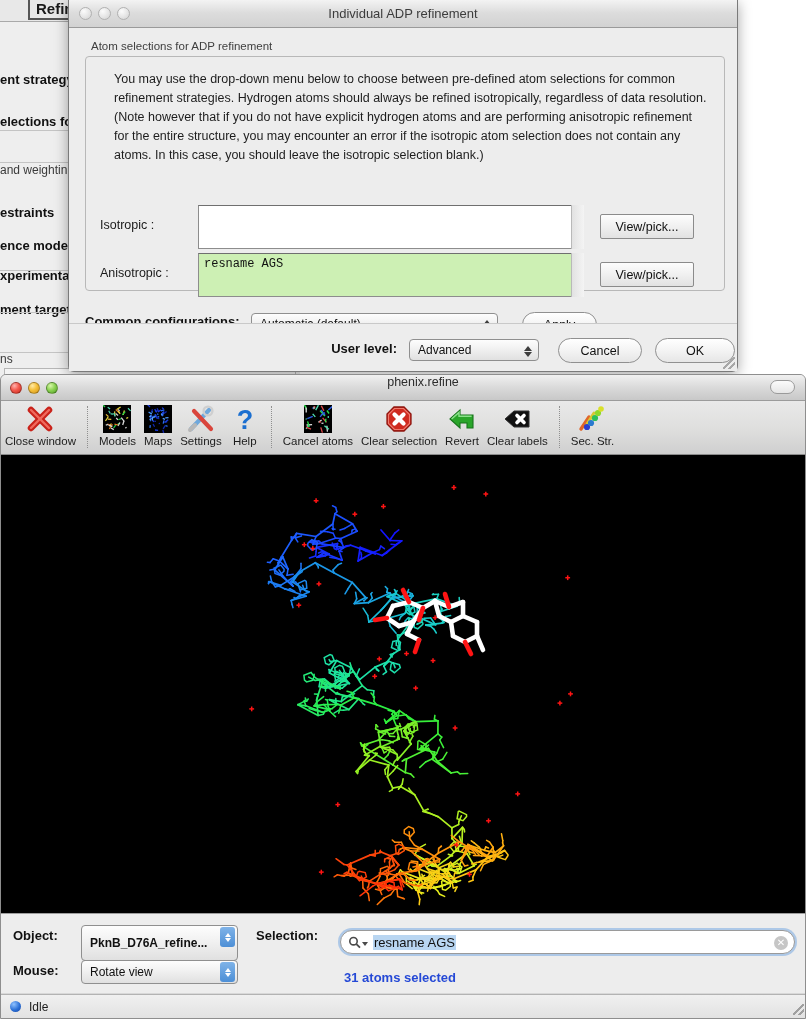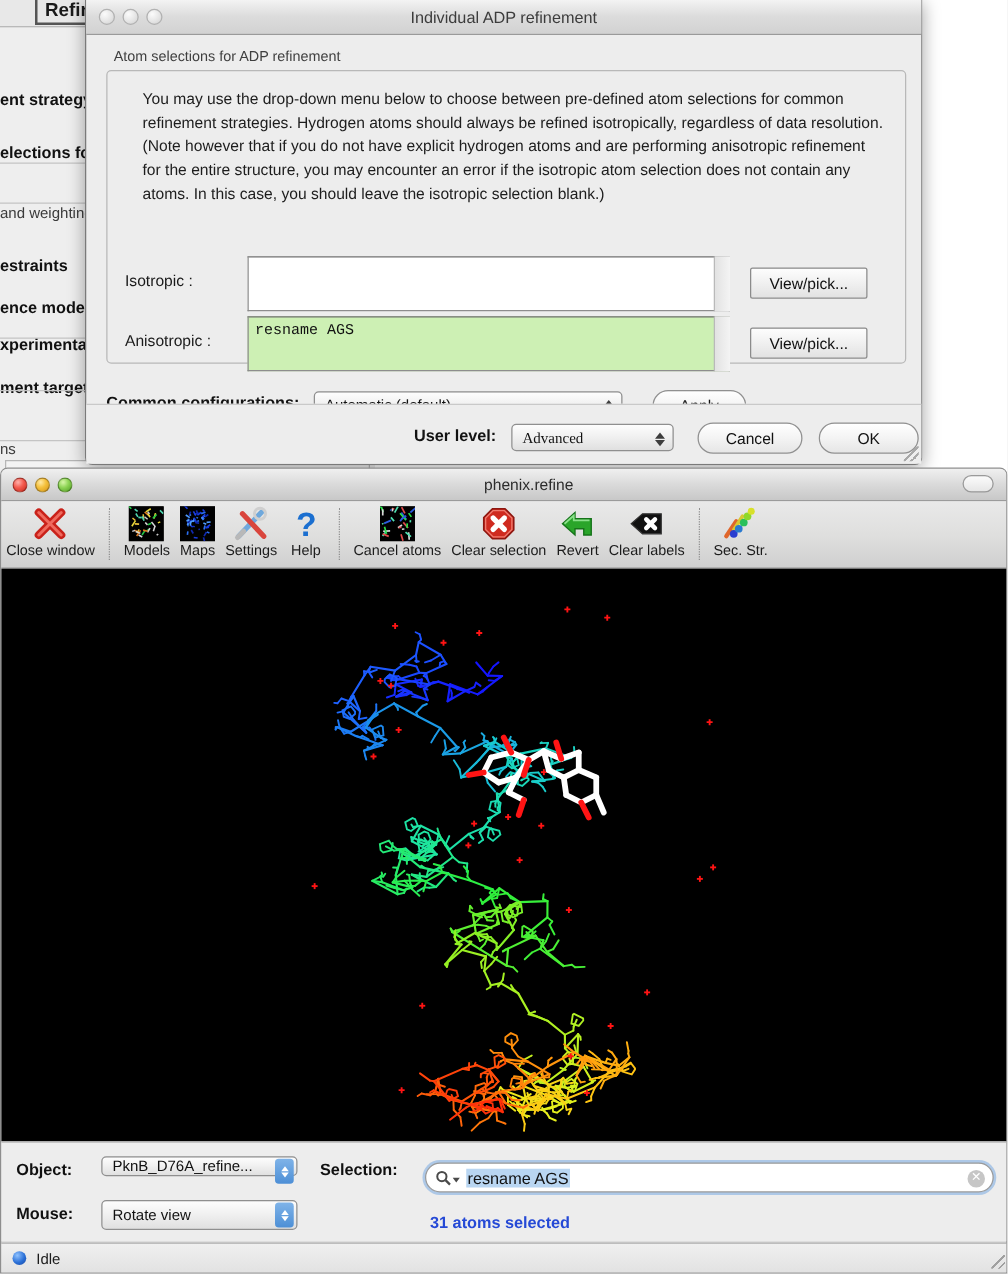--- a/index.html
+++ b/index.html
@@ -167,21 +167,21 @@
 
   .dlg-footer {
     position: absolute; left: 0; bottom: 0; width: 100%; height: 48px;
     background: #ededed;
     border-top: 1px solid #c9c9c9;
   }
   .userlevel-label {
     position: absolute; right: 340px; top: 17px;
     font-size: 13px; font-weight: bold; color: #121212;
   }
-  #userlevel-popup { right: 198px; top: 15px; width: 130px; font-family: Liberation Serif, serif; }
+  #userlevel-popup { right: 198px; top: 15px; width: 130px; }
   #cancel-btn { right: 95px; top: 14px; width: 84px; }
   #ok-btn     { right: 2px;  top: 14px; width: 80px; }
   .resize-grip {
     position: absolute; right: 2px; bottom: 2px; width: 12px; height: 12px;
     background:
       linear-gradient(135deg, transparent 45%, #a8a8a8 45%, #a8a8a8 55%, transparent 55%),
       linear-gradient(135deg, transparent 70%, #a8a8a8 70%, #a8a8a8 80%, transparent 80%);
   }
 
   
@@ -189,21 +189,21 @@
     position: absolute; left: 0px; top: 374px; width: 806px; height: 645px;
     background: #d8d8d8;
     border: 1px solid #8e8e8e;
     border-radius: 6px 6px 0 0;
     overflow: hidden;
   }
   .vw-titlebar {
     position: relative; height: 26px;
     background: linear-gradient(to bottom, #f0f0f0 0%, #dadada 50%, #c8c8c8 100%);
     border-bottom: 1px solid #9b9b9b;
-    display: flex; align-items: center; justify-content: center; padding-left: 40px;
+    display: flex; justify-content: center; padding-left: 40px;
   }
   .vw-title { font-size: 12.5px; color: #2c2c2c; }
   .vw-lights { position: absolute; left: 9px; top: 7px; display: flex; gap: 6px; }
   .vl {
     width: 12px; height: 12px; border-radius: 50%;
     border: 1px solid rgba(0,0,0,0.28);
   }
   .vl.red    { background: radial-gradient(circle at 35% 28%, #ffb3ae 0%, #f45a4e 45%, #c8291c 100%); }
   .vl.yellow { background: radial-gradient(circle at 35% 28%, #ffe9a8 0%, #f6c council 45%, #d99b12 100%);
                background: radial-gradient(circle at 35% 28%, #ffe9a8 0%, #f7c council 45%, #d99b12 100%);
@@ -250,21 +250,21 @@
     position: relative; width: 806px; height: 80px;
     background: #ededed;
     border-top: 1px solid #9e9e9e;
   }
   .bp-label {
     position: absolute; font-size: 13px; font-weight: bold; color: #111;
   }
   #obj-label { left: 12px; top: 14px; }
   #mouse-label { left: 12px; top: 49px; }
   #sel-label  { left: 255px; top: 14px; }
-  #obj-popup   { left: 80px; top: 11px; width: 157px; height: 16px; }
+  #obj-popup   { left: 80px; top: 11px; width: 157px; height: 36px; font-weight: bold; }
   #mouse-popup { left: 80px; top: 46px; width: 157px; height: 24px; }
   .mac-popup.blue-step .stepper {
     background: linear-gradient(to bottom, #7fb3e8, #4d8fd6);
     border-radius: 3px; width: 15px; height: 20px; right: 2px; top: 1px;
   }
   .mac-popup.blue-step .arrow-up { border-bottom-color: #ffffff; border-left-width:3px; border-right-width:3px; border-bottom-width:4px;}
   .mac-popup.blue-step .arrow-dn { border-top-color: #ffffff; border-left-width:3px; border-right-width:3px; border-top-width:4px;}
 
   .searchfield {
     position: absolute; left: 340px; top: 930px;

